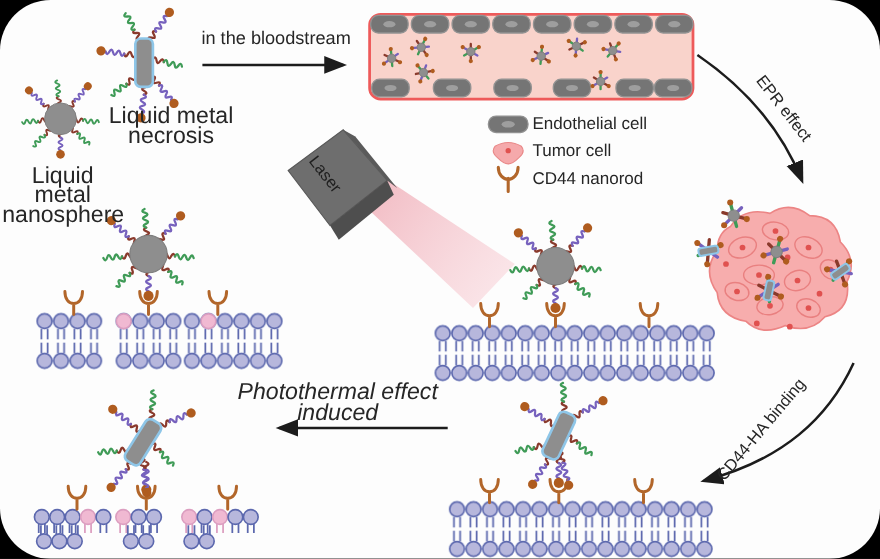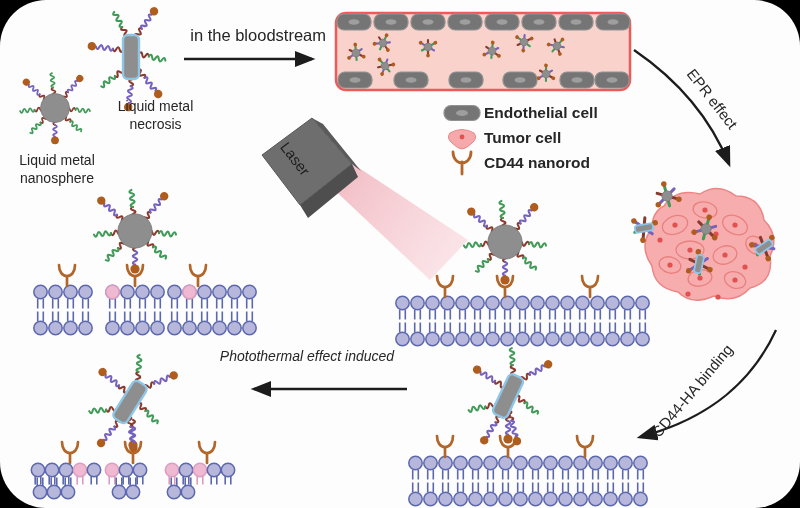--- a/index.html
+++ b/index.html
@@ -2,36 +2,36 @@
 <html><head>
 <meta charset="utf-8">
 <style>
   html,body{margin:0;padding:0;background:#000;}
   .canvas{
     position:relative;width:800px;height:508px;background:#fdfdfd;
     border-radius:46px;overflow:hidden;
     font-family:"Liberation Sans","DejaVu Sans",sans-serif;color:#262626;
   }
   .canvas svg.diagram{position:absolute;left:0;top:0;}
-  .lbl{position:absolute;text-align:center;line-height:18px;font-size:14px;color:#262626;}
+  .lbl{position:absolute;text-align:center;line-height:18px;font-size:21px;color:#262626;}
   .lbl .ln{display:block;}
   .rot{transform-origin:center center;white-space:nowrap;}
   
   .ch{fill:none;stroke-width:2.1;stroke-linecap:round;}
   .m{stroke:#8a3a2c;}.p{stroke:#7661bd;}.g{stroke:#3f9b57;}
   .dot{fill:#af5c1f;}
   .lipc{fill:#b7b7dc;stroke:#5c68ae;stroke-width:1.5;}
   .lt{stroke:#5c68ae;stroke-width:1.6;}
   .lipcP{fill:#f0b9d2;stroke:#dc9ec0;stroke-width:1.5;}
   .ltP{stroke:#dc9ec0;stroke-width:1.6;}
   .arr{fill:none;stroke:#1c1c1c;stroke-width:2.3;}
   .tcell{fill:none;stroke:#e98080;stroke-width:1.3;}
   .tnuc{fill:#e0514f;}
   
-  .legend{position:absolute;left:440px;top:100px;font-weight:bold;}
+  .legend{position:absolute;left:440px;top:100px;}
   .legend .row{display:flex;align-items:center;height:25px;}
   .legend .ic{width:44px;display:flex;justify-content:center;align-items:center;}
   .legend .tx{font-size:15.5px;}
 </style>
 </head>
 <body>
 
 <div class="canvas">
 
   <svg class="diagram" width="800" height="508" viewBox="0 0 800 508">
@@ -329,21 +329,21 @@
   <div class="lbl" style="left:98px;top:97px;width:115px;">
     <span class="ln">Liquid metal</span>
     <span class="ln">necrosis</span>
   </div>
 
   <div class="lbl" style="left:2px;top:151px;width:110px;">
     <span class="ln">Liquid metal</span>
     <span class="ln">nanosphere</span>
   </div>
 
-  <div class="lbl" style="left:176px;top:26px;width:150px;font-size:16.5px;text-align:right;">in the bloodstream</div>
+  <div class="lbl" style="left:176px;top:26px;width:150px;font-size:16.5px;">in the bloodstream</div>
 
   <div class="lbl rot" style="left:662px;top:90px;width:100px;transform:rotate(52deg);font-size:15px;">EPR effect</div>
 
   <div class="lbl rot" style="left:265px;top:150px;width:60px;transform:rotate(52deg);font-size:15px;color:#1e1e1e;">Laser</div>
 
   <div class="lbl rot" style="left:615px;top:382px;width:155px;transform:rotate(-50deg);font-size:15px;">CD44-HA binding</div>
 
   <div class="lbl" style="left:204px;top:347px;width:206px;line-height:19px;font-style:italic;">
     <span class="ln">Photothermal effect induced</span>
   </div>

